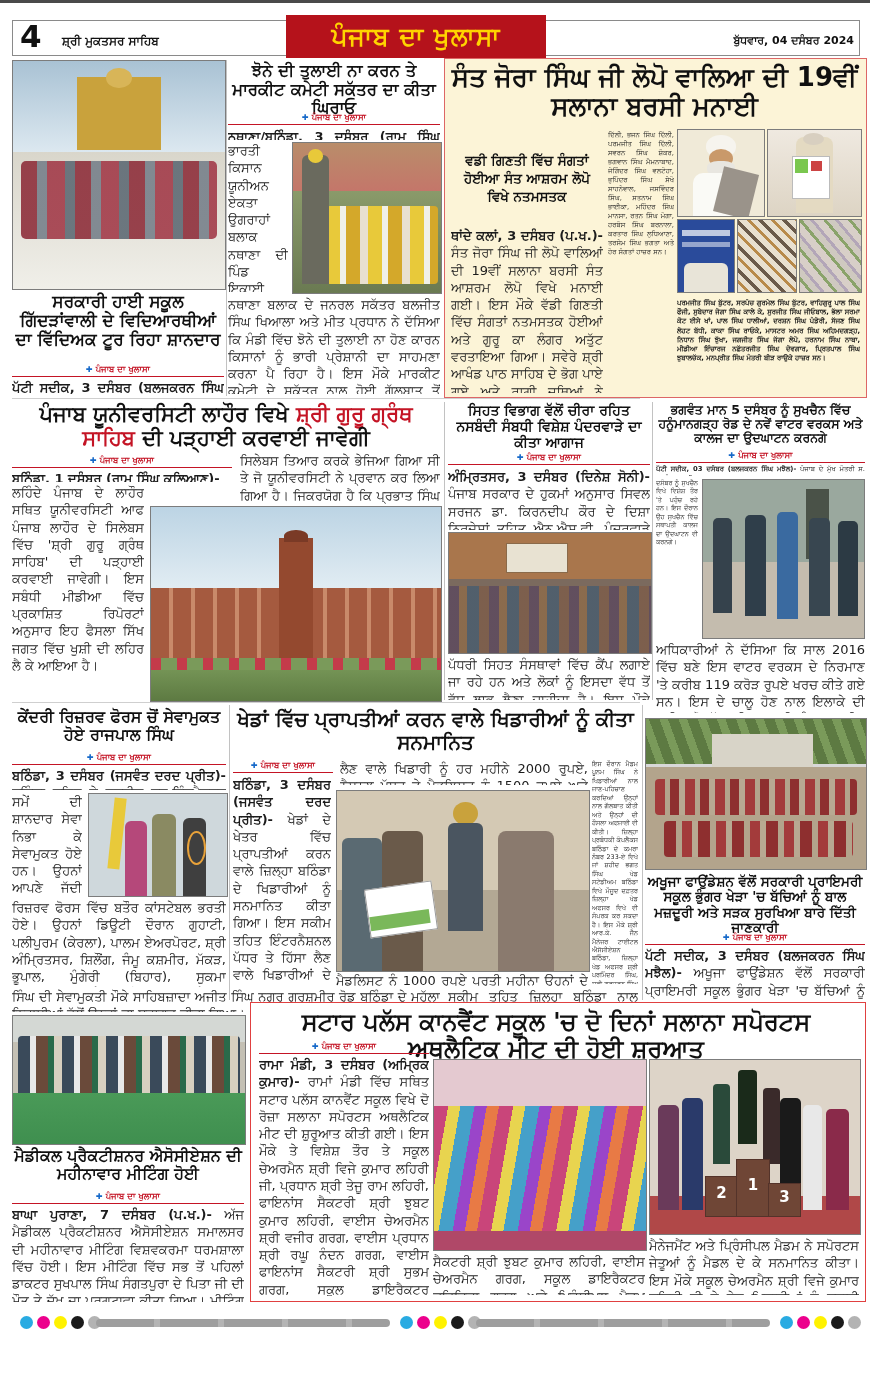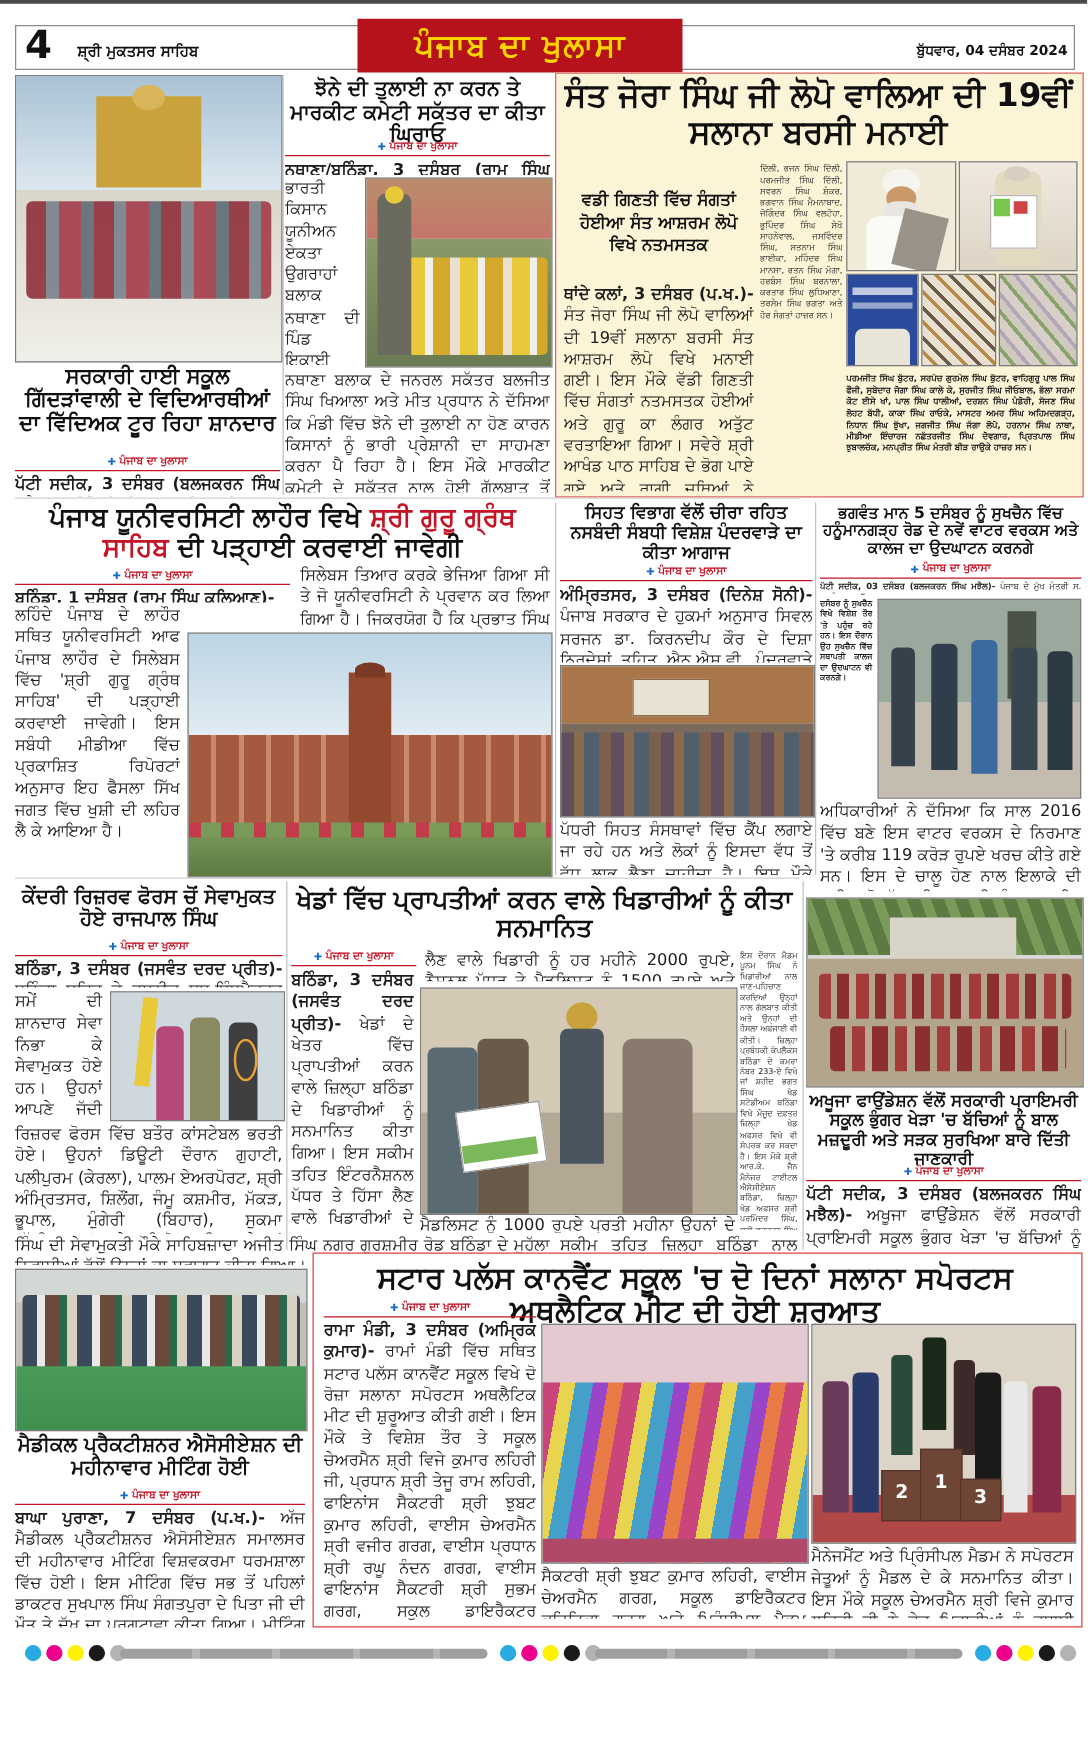--- a/index.html
+++ b/index.html
@@ -178,21 +178,21 @@
     <div class="hl abs" style="left:656px;top:403px;width:209px;font-size:12.5px;">ਭਗਵੰਤ ਮਾਨ 5 ਦਸੰਬਰ ਨੂੰ ਸੁਖਚੈਨ ਵਿੱਚ ਹਨੂੰਮਾਨਗੜ੍ਹ ਰੋਡ ਦੇ ਨਵੇਂ ਵਾਟਰ ਵਰਕਸ ਅਤੇ ਕਾਲਜ ਦਾ ਉਦਘਾਟਨ ਕਰਨਗੇ</div>
     <div class="abs byrow" style="left:656px;top:450px;width:209px;">
       <span class="ic" style="color:#1669c9;">✚</span>
       <span style="color:#c41425;">ਪੰਜਾਬ ਦਾ ਖੁਲਾਸਾ</span>
     </div>
     <div class="abs redrule" style="left:656px;top:462px;width:209px;"></div>
     <div class="bt abs" style="left:656px;top:465px;width:209px;height:11px;font-size:6.8px;">
       <span class="dl">ਪੱਟੀ ਸਦੀਕ, 03 ਦਸੰਬਰ (ਬਲਜਕਰਨ ਸਿੰਘ ਮਝੈਲ)-</span>
       <span>ਪੰਜਾਬ ਦੇ ਮੁੱਖ ਮੰਤਰੀ ਸ. ਭਗਵੰਤ ਮਾਨ 5</span>
     </div>
-    <div class="bt6 abs" style="left:656px;top:479px;width:42px;height:158px;font-weight:bold;">ਦਸੰਬਰ ਨੂੰ ਸੁਖਚੈਨ ਵਿਖੇ ਵਿਸ਼ੇਸ਼ ਤੌਰ 'ਤੇ ਪਹੁੰਚ ਰਹੇ ਹਨ। ਇਸ ਦੌਰਾਨ ਉਹ ਸੁਖਚੈਨ ਵਿੱਚ ਸਥਾਪਤੀ ਕਾਲਜ ਦਾ ਉਦਘਾਟਨ ਵੀ ਕਰਨਗੇ।</div>
+    <div class="bt6 abs" style="left:656px;top:479px;width:42px;height:158px;">ਦਸੰਬਰ ਨੂੰ ਸੁਖਚੈਨ ਵਿਖੇ ਵਿਸ਼ੇਸ਼ ਤੌਰ 'ਤੇ ਪਹੁੰਚ ਰਹੇ ਹਨ। ਇਸ ਦੌਰਾਨ ਉਹ ਸੁਖਚੈਨ ਵਿੱਚ ਸਥਾਪਤੀ ਕਾਲਜ ਦਾ ਉਦਘਾਟਨ ਵੀ ਕਰਨਗੇ।</div>
     <div class="photo" style="left:702px;top:479px;width:161px;height:158px;">
       <div class="ph" style="left:0;top:0;right:0;height:52%;background:#9aa89e;"></div>
       <div class="ph" style="left:64%;top:6%;width:14%;height:44%;background:#4a5248;"></div>
       <div class="ph" style="left:0;top:52%;right:0;bottom:0;background:#c4bcae;"></div>
       <div class="ph" style="left:6%;top:24%;width:12%;height:60%;background:#35424c;border-radius:5px 5px 0 0;"></div>
       <div class="ph" style="left:26%;top:22%;width:13%;height:64%;background:#2f3e4a;border-radius:5px 5px 0 0;"></div>
       <div class="ph" style="left:46%;top:20%;width:13%;height:68%;background:#3a6aa0;border-radius:5px 5px 0 0;"></div>
       <div class="ph" style="left:66%;top:24%;width:13%;height:62%;background:#384650;border-radius:5px 5px 0 0;"></div>
       <div class="ph" style="left:84%;top:26%;width:12%;height:60%;background:#2c3a44;border-radius:5px 5px 0 0;"></div>
     </div>

